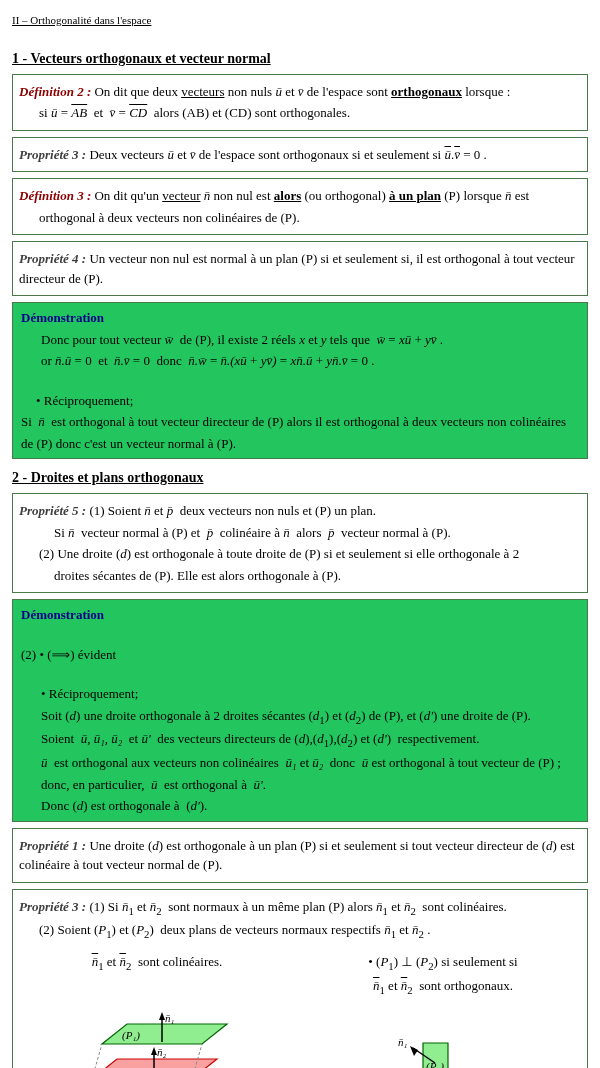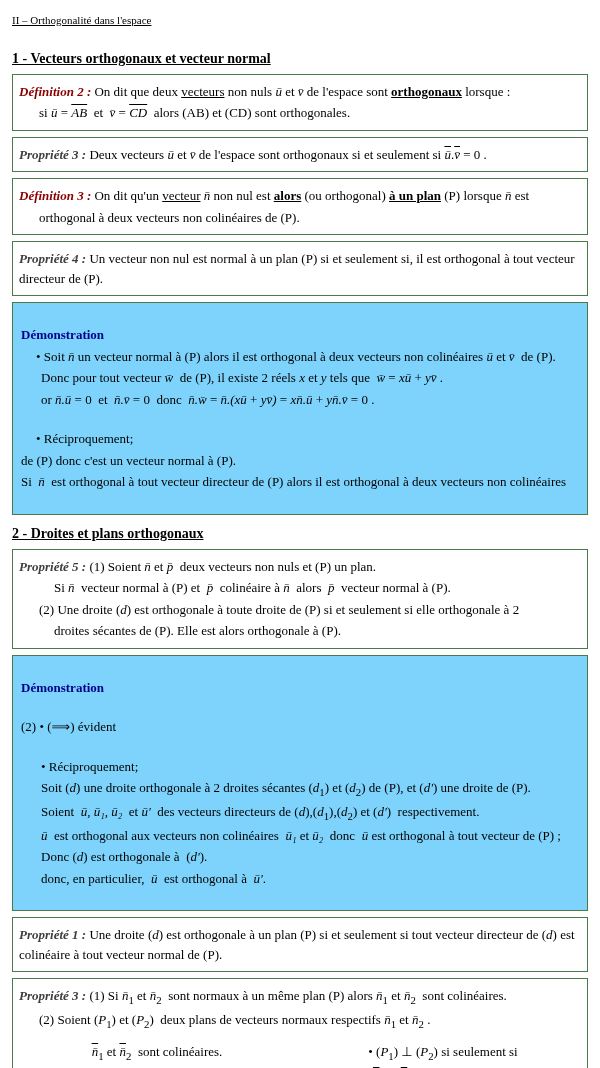--- a/index.html
+++ b/index.html
@@ -25,23 +25,23 @@
       margin: 8px 0 5px 0;
     }
     .box {
       border: 1.5px solid #4a7a4a;
       padding: 5px 6px;
       margin-bottom: 6px;
       background: #fff;
     }
     .box-demo {
       border: 1.5px solid #4a7a4a;
-      padding: 20px 8px;
+      padding: 3px 8px;
       margin-bottom: 6px;
-      background: #7dd3fc;
+      background: #22c55e;
     }
     .label-def {
       color: #8b0000;
       font-weight: bold;
       font-style: italic;
     }
     .label-prop {
       color: #404040;
       font-weight: bold;
       font-style: italic;
@@ -96,27 +96,26 @@
 
 <div class="box">
   <p>
     <span class="label-prop">Propriété 4 :</span>
     <span> Un vecteur non nul est normal à un plan (P) si et seulement si, il est orthogonal à tout vecteur directeur de (P).</span>
   </p>
 </div>
 
 <div class="box-demo">
   <p class="label-demo">Démonstration</p>
-  <p class="bullet">• Soit <span class="math">n̄</span> un vecteur normal à (P) alors il est orthogonal à deux vecteurs non colinéaires <span class="math">ū</span> et <span class="math">v̄</span> &nbsp;de (P).</p>
   <p class="indent">Donc pour tout vecteur <span class="math">w̄</span> &nbsp;de (P), il existe 2 réels <span class="italic">x</span> et <span class="italic">y</span> tels que &nbsp;<span class="math">w̄</span> = <span class="math">xū</span> + <span class="math">yv̄</span> .</p>
   <p class="indent">or <span class="math">n̄.ū</span> = 0 &nbsp;et &nbsp;<span class="math">n̄.v̄</span> = 0 &nbsp;donc &nbsp;<span class="math">n̄.w̄</span> = <span class="math">n̄.(xū</span> + <span class="math">yv̄)</span> = <span class="math">xn̄.ū</span> + <span class="math">yn̄.v̄</span> = 0 .</p>
   <br>
   <p class="bullet">• Réciproquement;</p>
+  <p>Si &nbsp;<span class="math">n̄</span> &nbsp;est orthogonal à tout vecteur directeur de (P) alors il est orthogonal à deux vecteurs non colinéaires</p>
   <p>de (P) donc c'est un vecteur normal à (P).</p>
-  <p>Si &nbsp;<span class="math">n̄</span> &nbsp;est orthogonal à tout vecteur directeur de (P) alors il est orthogonal à deux vecteurs non colinéaires</p>
 </div>
 
 <div>
   <p class="section-title">2 - Droites et plans orthogonaux</p>
 </div>
 
 <div class="box">
   <p>
     <span class="label-prop">Propriété 5 :</span>
     <span> (1) Soient <span class="math">n̄</span> et <span class="math">p̄</span> &nbsp;deux vecteurs non nuls et (P) un plan.</span>
@@ -128,22 +127,22 @@
 
 <div class="box-demo">
   <p class="label-demo">Démonstration</p>
   <br>
   <p>(2) • (⟹) évident</p>
   <br>
   <p class="indent">• Réciproquement;</p>
   <p class="indent">Soit (<span class="italic">d</span>) une droite orthogonale à 2 droites sécantes (<span class="italic">d</span><sub>1</sub>) et (<span class="italic">d</span><sub>2</sub>) de (P), et (<span class="italic">d'</span>) une droite de (P).</p>
   <p class="indent">Soient &nbsp;<span class="math">ū, ū₁, ū₂</span> &nbsp;et <span class="math">ū'</span> &nbsp;des vecteurs directeurs de (<span class="italic">d</span>),(<span class="italic">d</span><sub>1</sub>),(<span class="italic">d</span><sub>2</sub>) et (<span class="italic">d'</span>) &nbsp;respectivement.</p>
   <p class="indent"><span class="math">ū</span> &nbsp;est orthogonal aux vecteurs non colinéaires &nbsp;<span class="math">ū₁</span> et <span class="math">ū₂</span> &nbsp;donc &nbsp;<span class="math">ū</span> est orthogonal à tout vecteur de (P) ;</p>
+  <p class="indent">donc, en particulier, &nbsp;<span class="math">ū</span> &nbsp;est orthogonal à &nbsp;<span class="math">ū'</span>.</p>
   <p class="indent">Donc (<span class="italic">d</span>) est orthogonale à &nbsp;(<span class="italic">d'</span>).</p>
-  <p class="indent">donc, en particulier, &nbsp;<span class="math">ū</span> &nbsp;est orthogonal à &nbsp;<span class="math">ū'</span>.</p>
 </div>
 
 <div class="box">
   <p>
     <span class="label-prop">Propriété 1 :</span>
     <span> Une droite (<span class="italic">d</span>) est orthogonale à un plan (P) si et seulement si tout vecteur directeur de (<span class="italic">d</span>) est colinéaire à tout vecteur normal de (P).</span>
   </p>
 </div>
 
 <div class="box">

